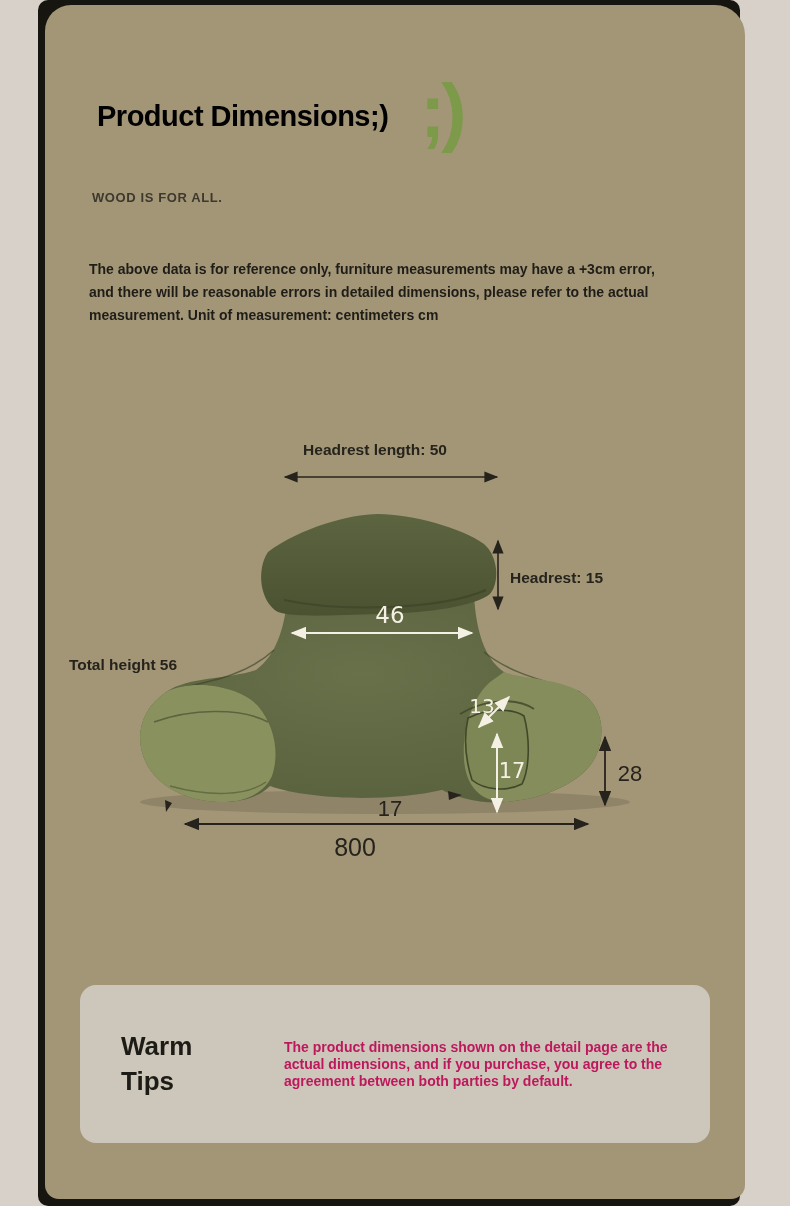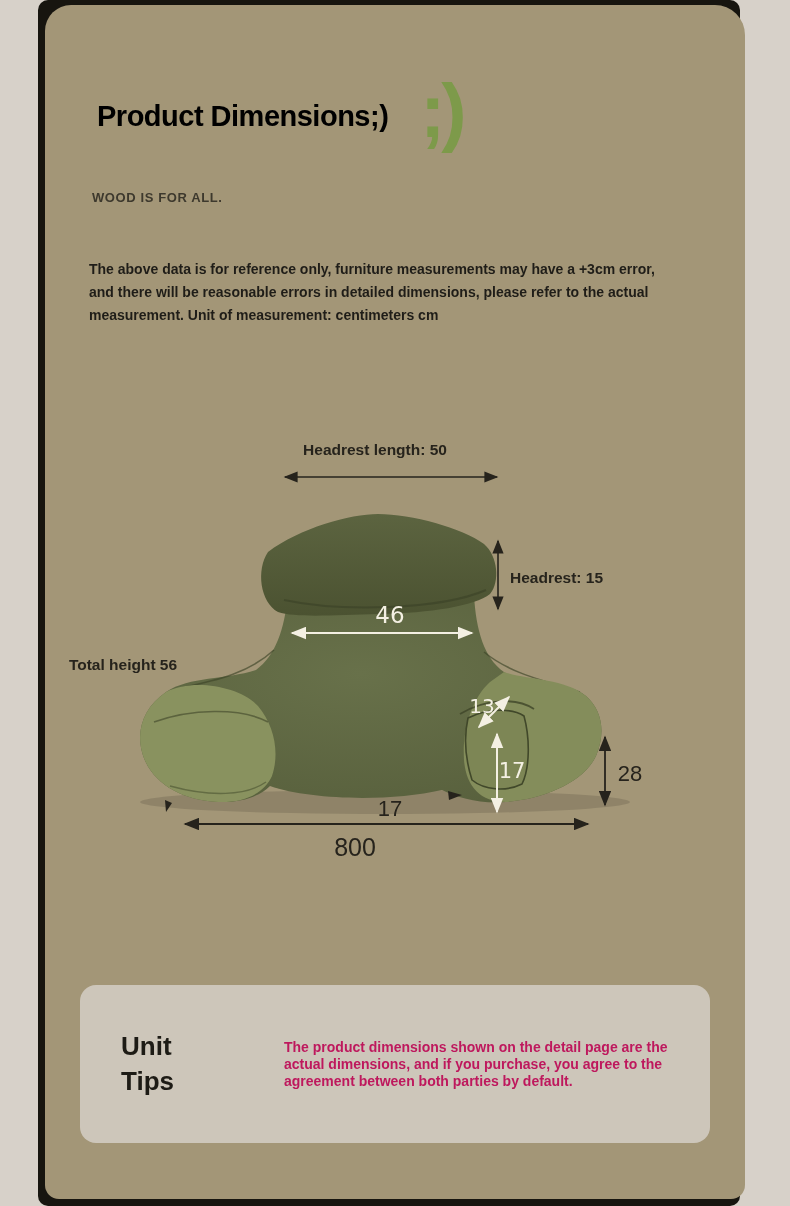--- a/index.html
+++ b/index.html
@@ -161,17 +161,17 @@
 
     <polygon points="388,361 402,365 389,370" fill="#26231c"></polygon>
     <polygon points="105,370 112,373 106,382" fill="#26231c"></polygon>
 
     <text x="330" y="386" text-anchor="middle" font-size="22" fill="#26231c" font-weight="400">17</text>
     <line x1="125" y1="394" x2="528" y2="394" stroke="#26231c" stroke-width="1.8" marker-start="url(#arrB)" marker-end="url(#arrB)"></line>
     <text x="295" y="426" text-anchor="middle" font-size="25" fill="#26231c" font-weight="400">800</text>
   </svg>
 
   <div class="tips-box">
-    <div class="tips-heading">Unit Tips</div>
+    <div class="tips-heading">Warm Tips</div>
     <div class="tips-body">The product dimensions shown on the detail page are the actual dimensions, and if you purchase, you agree to the agreement between both parties by default.</div>
   </div>
 
 </div>
 
 </body></html>

